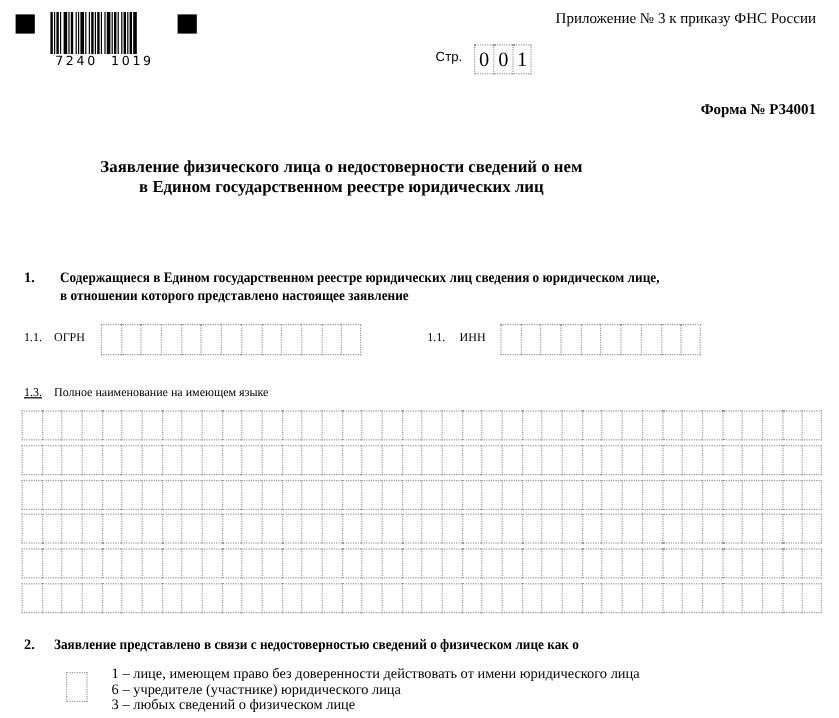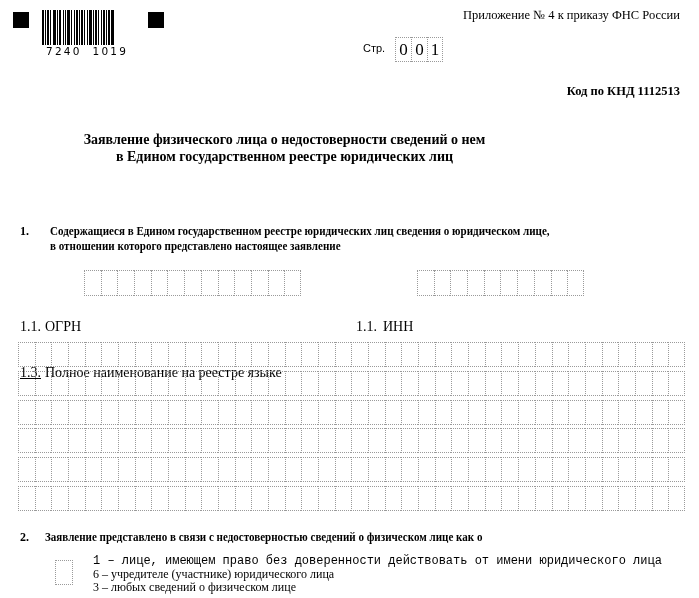--- a/index.html
+++ b/index.html
@@ -19,21 +19,21 @@
     border-left: 1px dotted #9a9a9a;
   }
   .cell:last-child { border-right: 1px dotted #9a9a9a; }
   .cell-val { position: absolute; inset: 0; display: flex; align-items: center; justify-content: center; font-size: 17px; font-family: "Liberation Serif", serif; }
   .page-cells { left: 395px; top: 37px; height: 25px; }
   .page-cells .cell { width: 16px; }
   .form-code { right: 19px; top: 84px; font-weight: bold; font-size: 12.5px; line-height: 15px; text-align: right; }
   .title { left: 0; width: 569px; top: 131px; font-weight: bold; font-size: 14px; line-height: 17px; text-align: center; }
   .sec-num { font-weight: bold; font-size: 12px; }
   .sec-text { font-weight: bold; font-size: 12px; line-height: 15px; font-family: "Liberation Serif", serif; transform: scaleX(0.92); transform-origin: left top; white-space: nowrap; }
-  .field-label { font-size: 14px; margin-top: 43px; }
+  .field-label { font-size: 10px; }
   .ogrn-cells { left: 84px; top: 270px; height: 26px; }
   .ogrn-cells .cell { width: 16.7px; }
   .inn-cells { left: 417px; top: 270px; height: 26px; }
   .inn-cells .cell { width: 16.7px; }
   .name-grid { left: 18px; top: 342px; width: 667px; }
   .name-row { height: 25px; margin-bottom: 3.8px; }
   .name-row .cell { width: 16.675px; }
   .opt-cell { left: 55px; top: 560px; width: 18px; height: 25px; }
   .opt-cell .cell { width: 18px; }
   .opt-text { left: 93px; font-size: 12px; line-height: 13px; }
@@ -92,38 +92,38 @@
     <span class="gap" style="width: 1px;"></span>
     <span style="width: 1px;"></span>
     <span class="gap" style="width: 1px;"></span>
     <span style="width: 2px;"></span>
     <span class="gap" style="width: 1px;"></span>
     <span style="width: 3px;"></span>
   </div>
 <div class="abs barcode-digits" style="white-space:pre;">7240  1019</div>
 
 <div class="abs appendix">
-  <div>Приложение № 4 к приказу ФНС России</div>
+  <div>Приложение № 3 к приказу ФНС России</div>
 </div>
 
 <div class="abs page-label">Стр.</div>
 <div class="abs cells page-cells">
   <div class="cell">
       <span class="cell-val">0</span>
     </div>
   <div class="cell">
       <span class="cell-val">0</span>
     </div>
   <div class="cell">
       <span class="cell-val">1</span>
     </div>
 </div>
 
 <div class="abs form-code">
-  <div>Код по КНД 1112513</div>
+  <div>Форма № Р34001</div>
 </div>
 
 <div class="abs title">
   <div>Заявление физического лица о недостоверности сведений о нем</div>
   <div>в Едином государственном реестре юридических лиц</div>
 </div>
 
 <div class="abs sec-num" style="left:20px;top:224px;">1.</div>
 <div class="abs sec-text" style="left:50px;top:224px;">
   <div>Содержащиеся в Едином государственном реестре юридических лиц сведения о юридическом лице,</div>
@@ -157,21 +157,21 @@
     <div class="cell"></div>
     <div class="cell"></div>
     <div class="cell"></div>
     <div class="cell"></div>
     <div class="cell"></div>
     <div class="cell"></div>
     <div class="cell"></div>
   </div>
 
 <div class="abs field-label" style="left:20px;top:322px;text-decoration:underline;">1.3.</div>
-<div class="abs field-label" style="left:45px;top:322px;">Полное наименование на реестре языке</div>
+<div class="abs field-label" style="left:45px;top:322px;">Полное наименование на имеющем языке</div>
 <div class="abs name-grid" id="name-grid">
     <div class="cells name-row">
       <div class="cell"></div>
       <div class="cell"></div>
       <div class="cell"></div>
       <div class="cell"></div>
       <div class="cell"></div>
       <div class="cell"></div>
       <div class="cell"></div>
       <div class="cell"></div>
@@ -421,15 +421,15 @@
   </div>
 
 <div class="abs sec-num" style="left:20px;top:530px;">2.</div>
 <div class="abs sec-text" style="left:45px;top:530px;">Заявление представлено в связи с недостоверностью сведений о физическом лице как о</div>
 
 <div class="abs cells opt-cell">
   <div class="cell">
       <span class="cell-val"></span>
     </div>
 </div>
-<div class="abs opt-text" style="top:555px;font-family:Liberation Mono, monospace;">1 – лице, имеющем право без доверенности действовать от имени юридического лица</div>
+<div class="abs opt-text" style="top:555px;">1 – лице, имеющем право без доверенности действовать от имени юридического лица</div>
 <div class="abs opt-text" style="top:568px;">6 – учредителе (участнике) юридического лица</div>
 <div class="abs opt-text" style="top:581px;">3 – любых сведений о физическом лице</div>
 
 </body></html>

